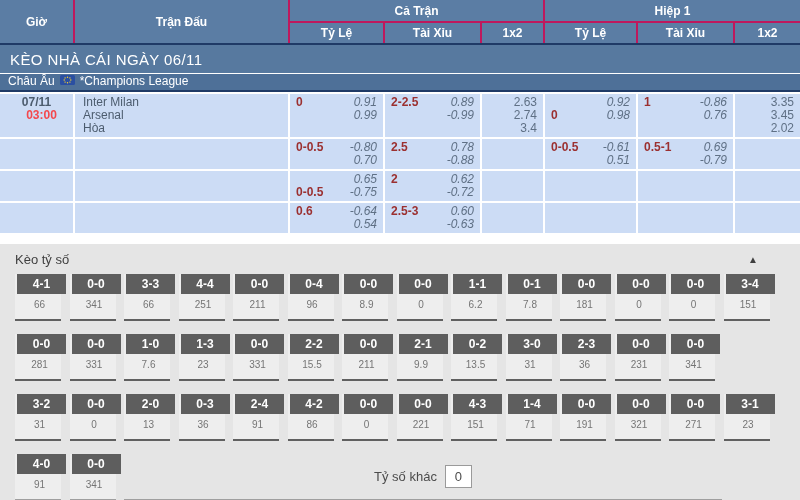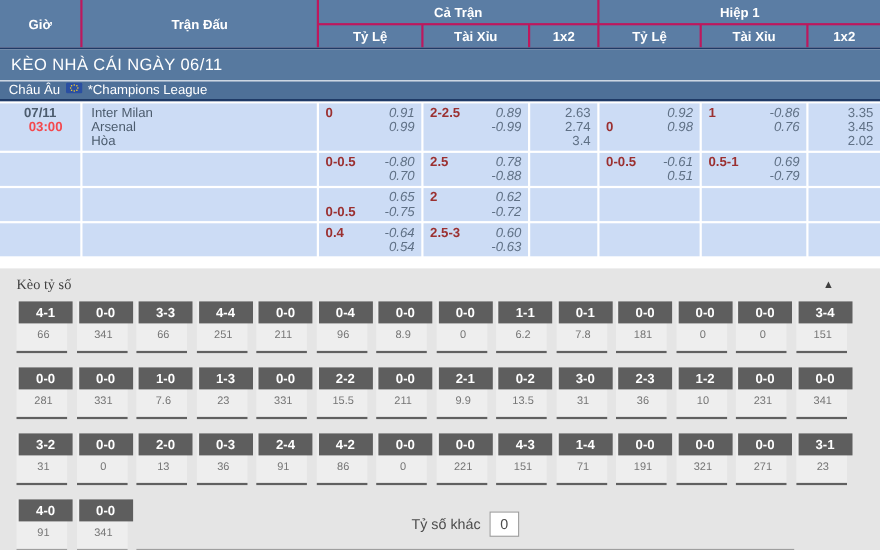--- a/index.html
+++ b/index.html
@@ -39,21 +39,21 @@
   .team-cell { padding-left: 8px !important; color: #4c5c6e; }
   .odds-cell .line { display: flex; justify-content: space-between; padding: 0 6px; }
   .hc { color: #9b3030; font-weight: 700; }
   .od { color: #5f7085; margin-left: auto; font-style: italic; }
   .x2-cell { text-align: right; padding-right: 6px !important; color: #5f7085; }
 
   
   .score-section { margin-top: 11px; background: #e5e5e5; height: 263px; padding-top: 6px; }
   .score-head { display: flex; justify-content: space-between; align-items: center;
     padding: 0 42px 0 15px; height: 18px; }
-  .score-title { font-size: 13px; color: #3f3f3f; font-family: Liberation Serif, serif; }
+  .score-title { font-size: 13px; color: #3f3f3f; }
   .collapse-arrow { font-size: 10px; color: #3f3f3f; cursor: pointer; }
   #score-rows { margin-top: 6px; padding-left: 15px; }
   .score-row { display: flex; margin-bottom: 13px; }
   .score-cell { width: 46px; margin-right: 8.5px; background: #eeeeee;
     border-bottom: 2px solid #606060; height: 47px; }
   .score-row.last .score-cell { border-bottom: 5px solid #9f9f9f; height: 50px; }
   .score-tag { width: 49px; height: 20px; margin-left: 2px; background: #5e5e5e;
     color: #fff; font-size: 12px; font-weight: 700; display: flex;
     align-items: center; justify-content: center; }
   .score-odd { font-size: 10px; color: #757575; padding: 5px 0 0 3px; text-align: center; }
@@ -248,21 +248,21 @@
       <div class="cell x2-cell"></div>
     </div>
     <div class="odds-row">
       <div class="cell time-cell">
         <div class="time-date"></div>
         <div class="time-clock"></div>
       </div>
       <div class="cell team-cell"></div>
       <div class="cell odds-cell">
         <div class="line">
-          <span class="hc">0.4</span>
+          <span class="hc">0.6</span>
           <span class="od">-0.64</span>
         </div>
         <div class="line">
           <span class="hc"></span>
           <span class="od">0.54</span>
         </div>
       </div>
       <div class="cell odds-cell">
         <div class="line">
           <span class="hc">2.5-3</span>
@@ -383,24 +383,20 @@
         </div>
         <div class="score-cell">
           <div class="score-tag">3-0</div>
           <div class="score-odd">31</div>
         </div>
         <div class="score-cell">
           <div class="score-tag">2-3</div>
           <div class="score-odd">36</div>
         </div>
         <div class="score-cell">
-          <div class="score-tag">1-2</div>
-          <div class="score-odd">10</div>
-        </div>
-        <div class="score-cell">
           <div class="score-tag">0-0</div>
           <div class="score-odd">231</div>
         </div>
         <div class="score-cell">
           <div class="score-tag">0-0</div>
           <div class="score-odd">341</div>
         </div>
       </div>
       <div class="score-row">
         <div class="score-cell">

